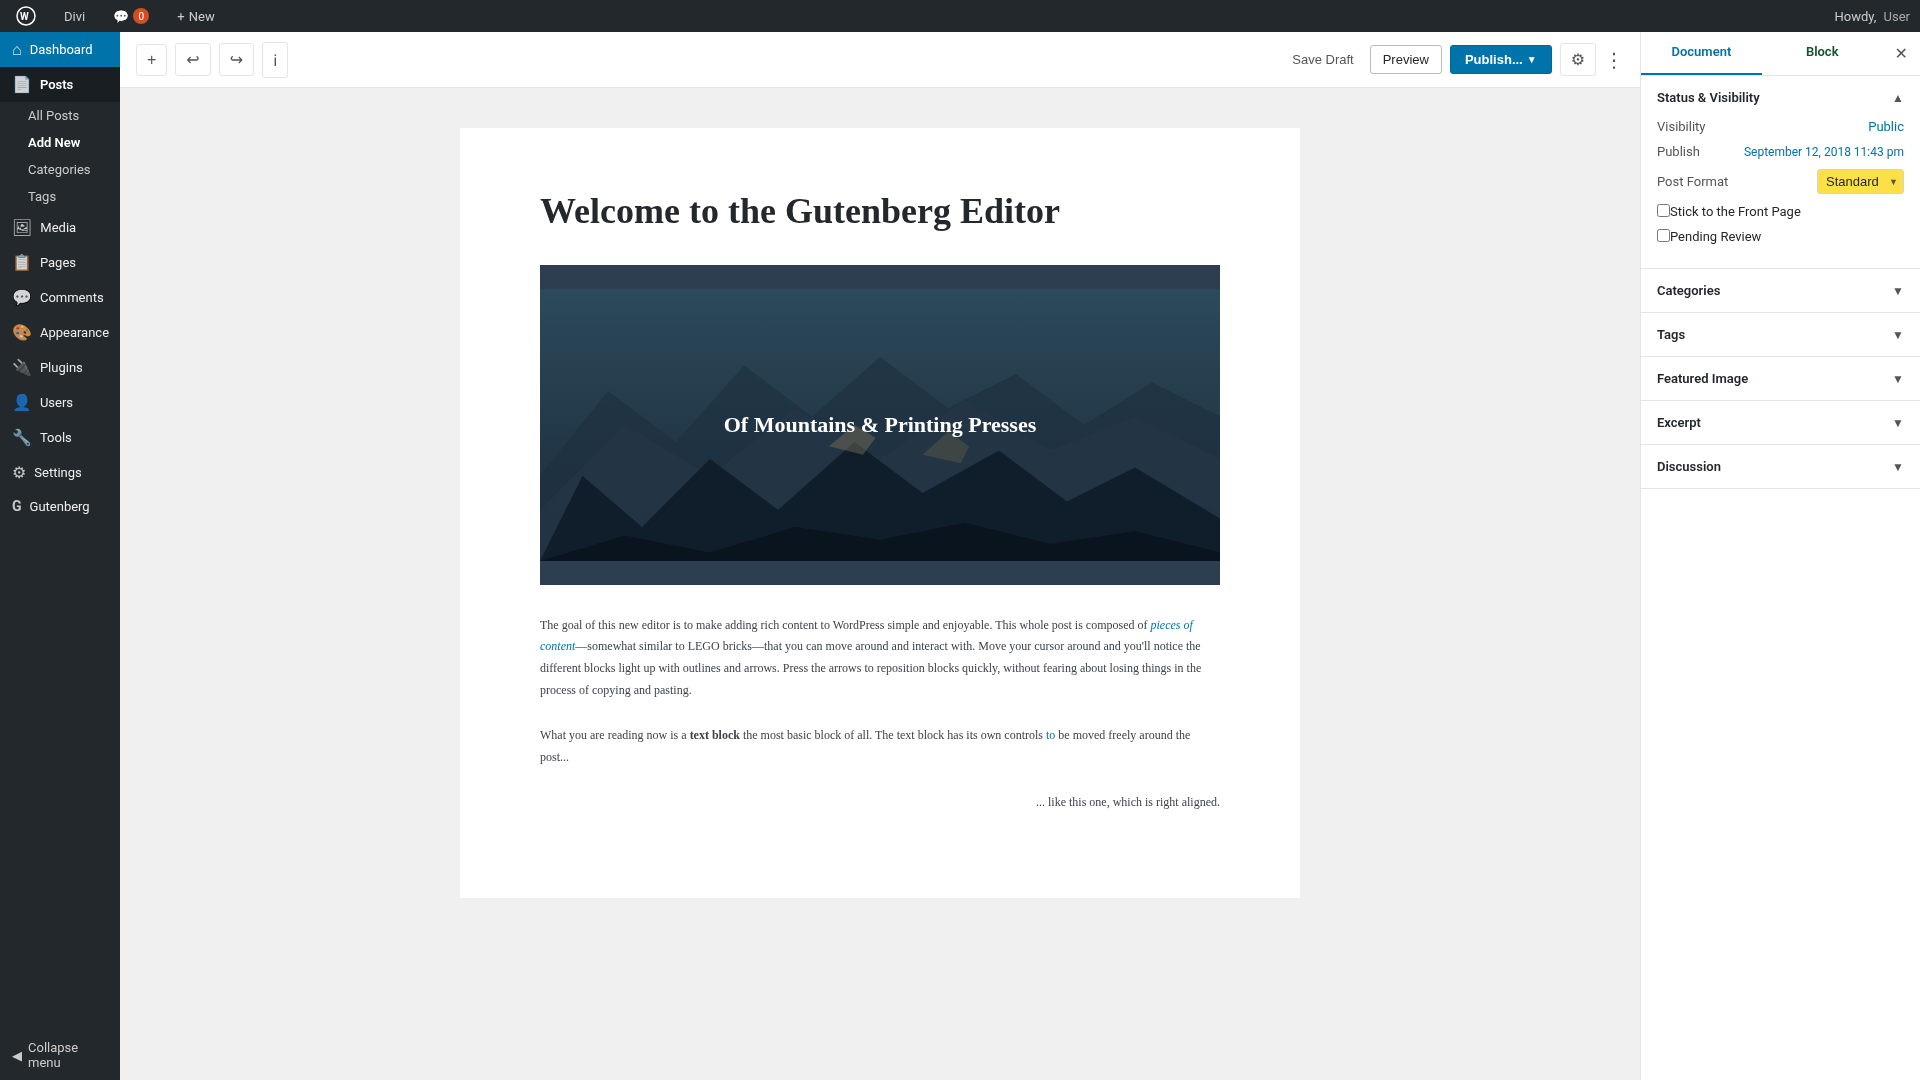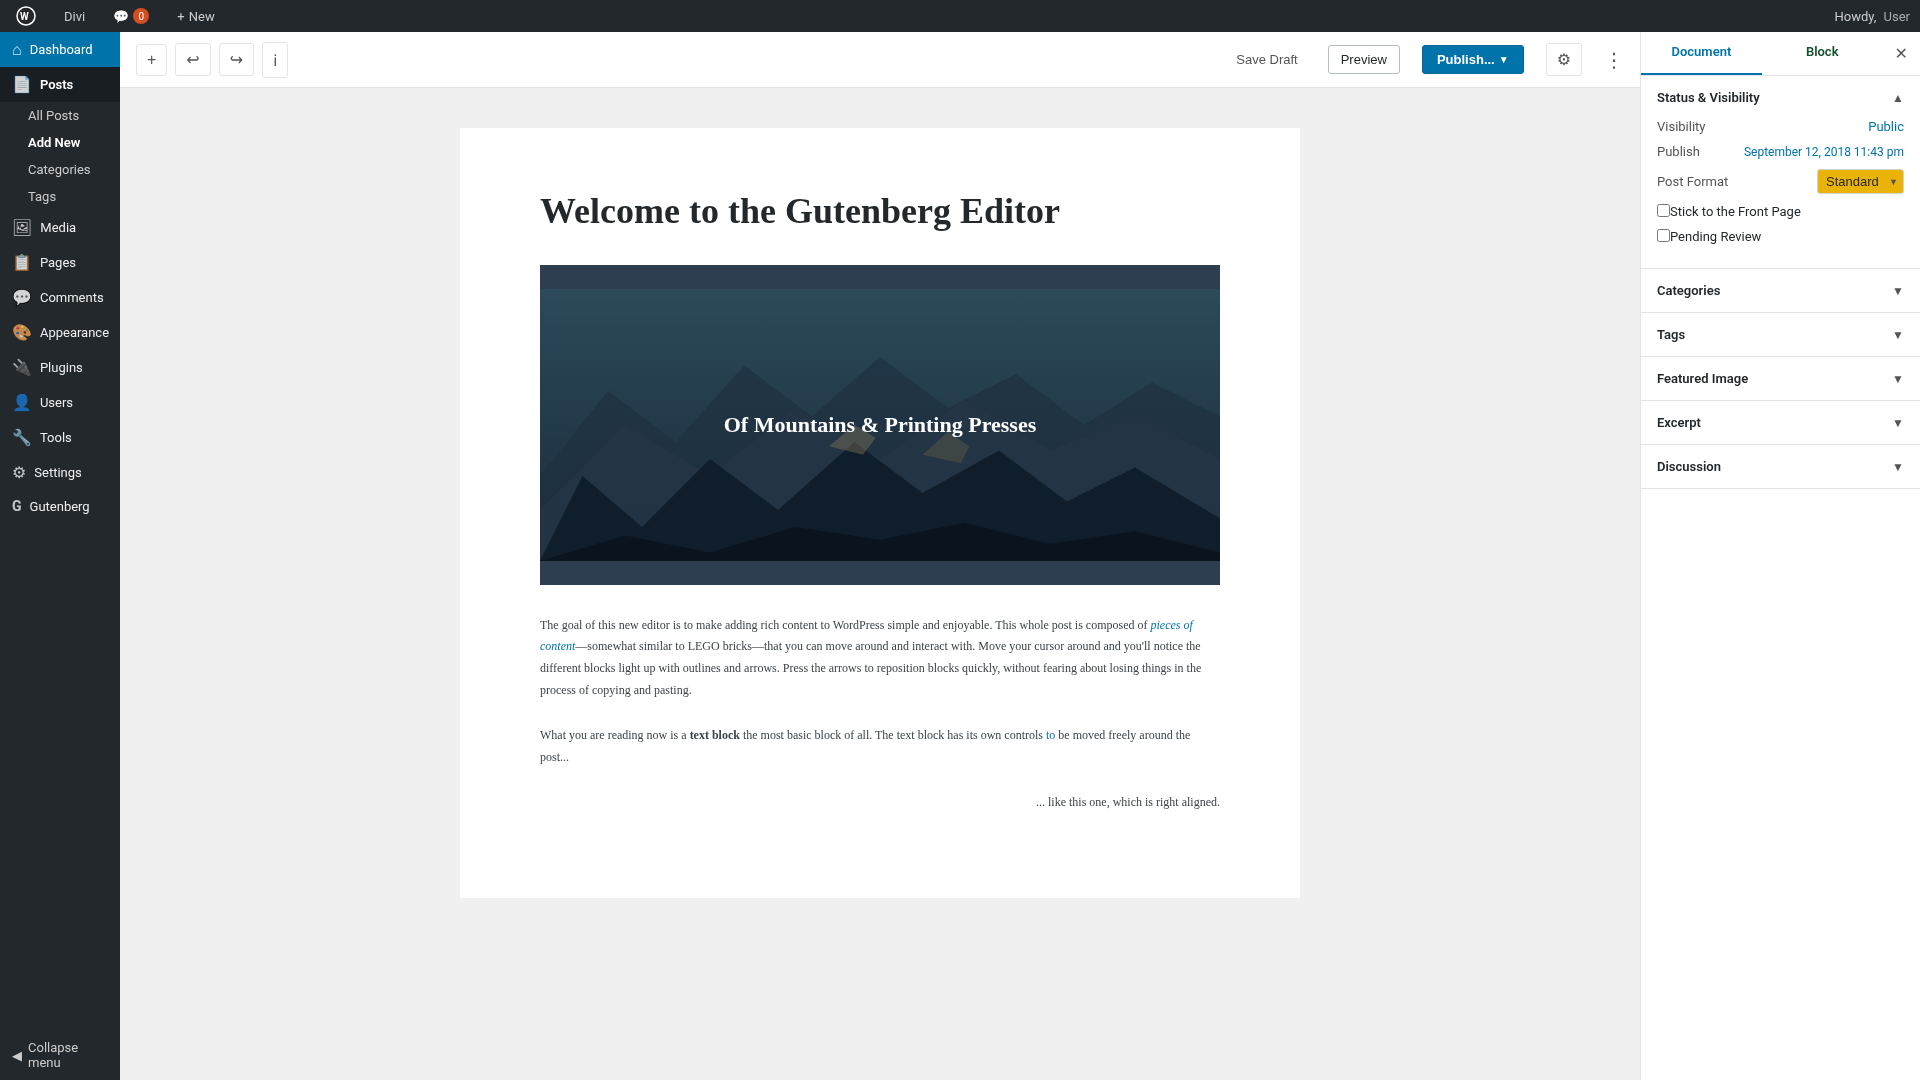--- a/index.html
+++ b/index.html
@@ -100,21 +100,21 @@
       background: none;
       border: 1px solid #e2e4e7;
       border-radius: 3px;
       padding: 6px 10px;
       cursor: pointer;
       font-size: 16px;
       color: #555;
       display: flex; align-items: center; justify-content: center;
     }
     .toolbar-spacer { flex: 1; }
-    .toolbar-right { display: flex; align-items: center; gap: 22px; }
+    .toolbar-right { display: flex; align-items: center; gap: 8px; }
     .btn-save-draft {
       background: none;
       border: none;
       color: #555;
       font-size: 13px;
       cursor: pointer;
       padding: 6px 8px;
     }
     .btn-preview {
       background: none;
@@ -279,21 +279,21 @@
       font-size: 13px;
     }
     .panel-row-label { color: #555; }
     .panel-row-value { color: #0073aa; }
     .panel-row-select {
       border: 1px solid #d3d3d3;
       border-radius: 3px;
       padding: 4px 24px 4px 8px;
       font-size: 13px;
       color: #23282d;
-      background: #eab308;
+      background: #fde047;
       cursor: pointer;
       appearance: none;
       -webkit-appearance: none;
     }
     .select-wrapper { position: relative; display: inline-block; }
     .select-wrapper::after {
       content: "▼";
       font-size: 9px;
       position: absolute;
       right: 6px;

